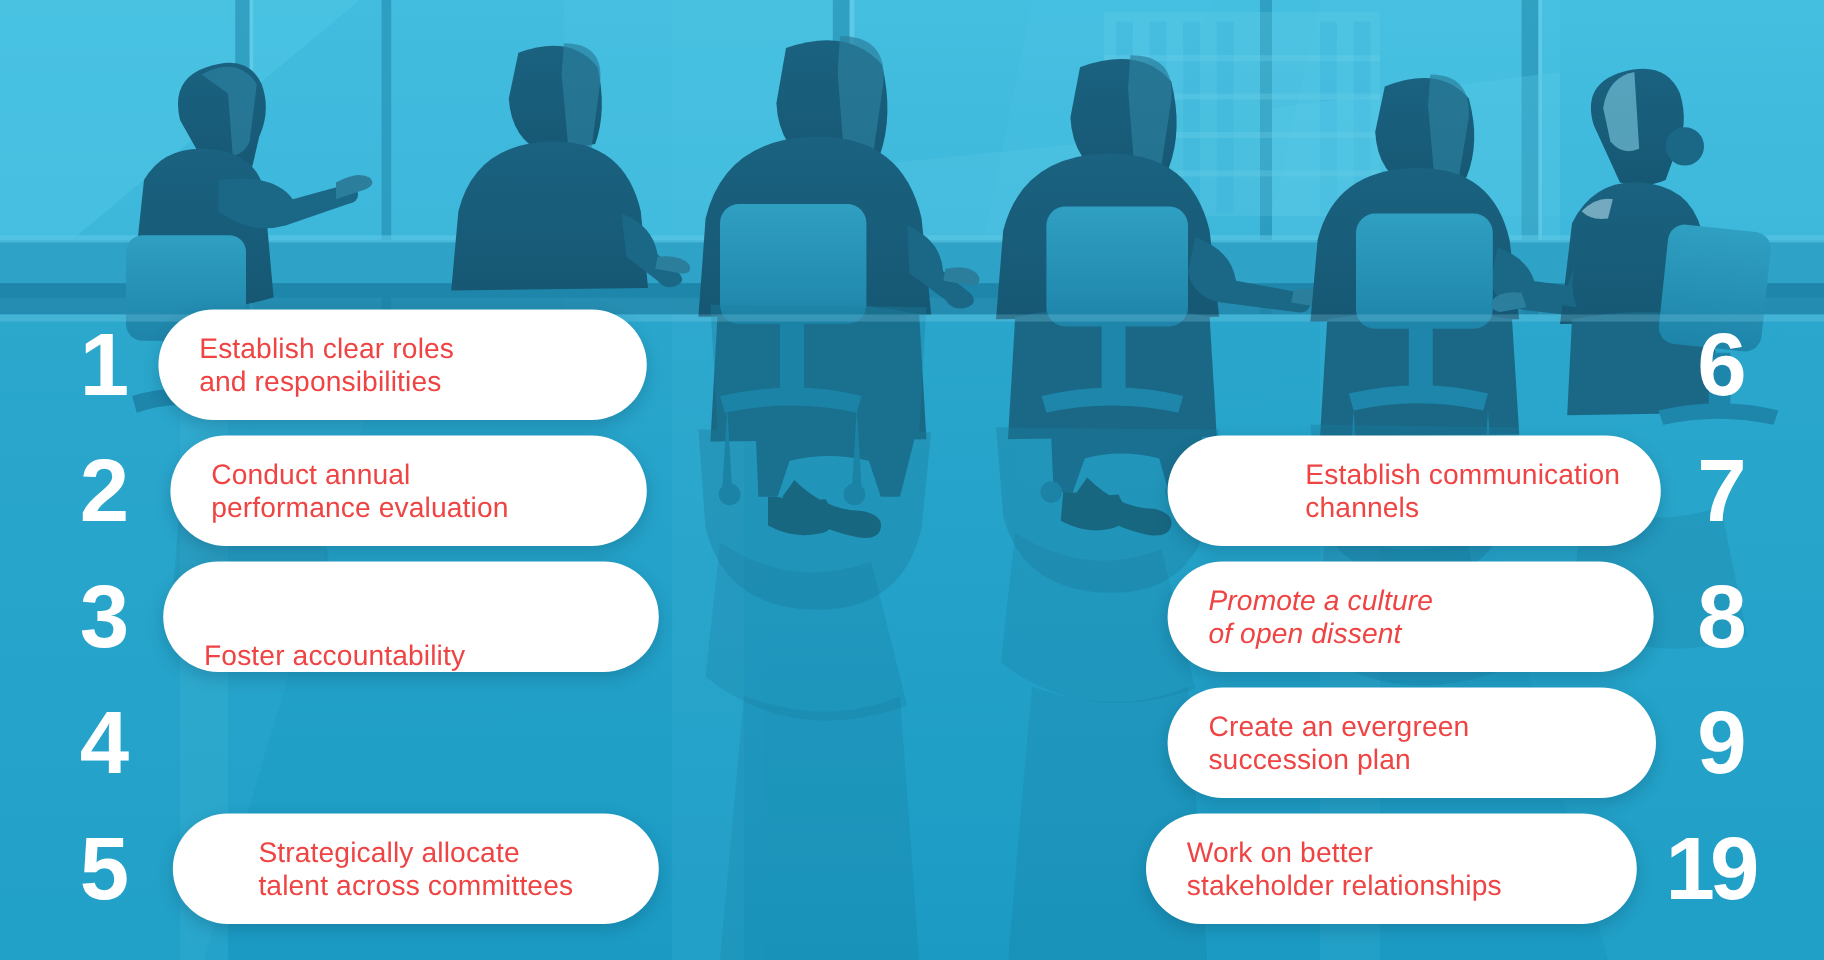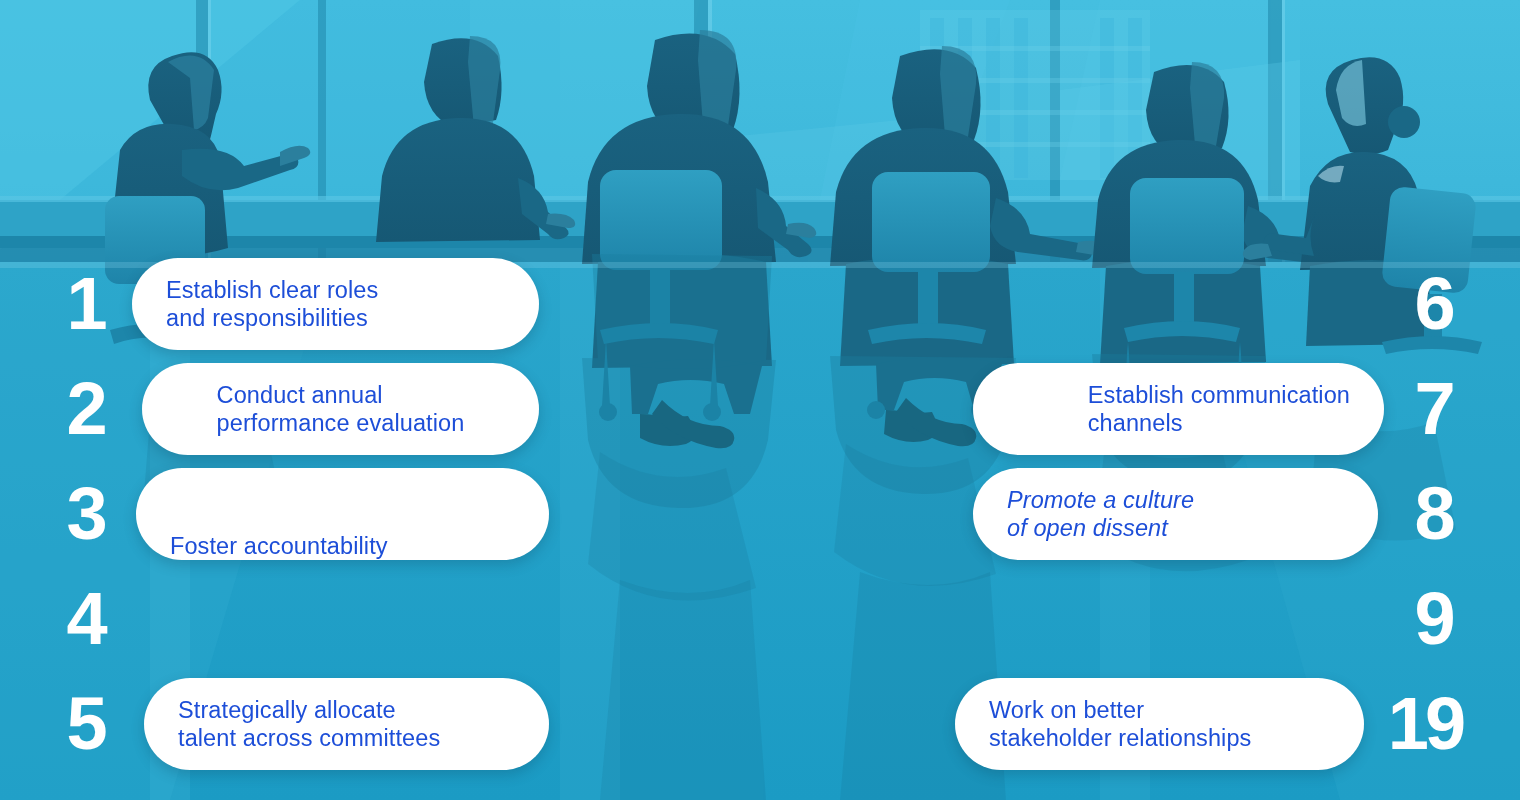--- a/index.html
+++ b/index.html
@@ -65,34 +65,34 @@
     background: #ffffff;
     border-radius: 46px;
     height: 92px;
     box-sizing: border-box;
     display: flex;
     align-items: center;
     padding: 0 34px;
     box-shadow: 0 5px 13px rgba(8, 50, 75, 0.22);
   }
   .card-text {
-    color: #1d4ed8;
+    color: #ef4444;
     font-size: 23.5px;
     line-height: 1.20;
     font-weight: 400;
     letter-spacing: 0.1px;
     white-space: pre-line;
   }
 
   
   .r1 .card { width: 407px; }
-  .r2 .card { width: 397px; margin-left: 10px; justify-content: center; }
+  .r2 .card { width: 397px; margin-left: 10px; }
   .r3 .card { width: 413px; margin-left: 4px; align-items: flex-end; }
   .r4 .card { width: 410px; margin-left: 7px; }
-  .r5 .card { width: 405px; margin-left: 12px; }
+  .r5 .card { width: 405px; margin-left: 12px; justify-content: center; }
 
   .r6 .card  { width: 407px; margin-right: 8px; }
   .r7 .card  { width: 411px; margin-right: 4px; justify-content: flex-end; }
   .r8 .card  { width: 405px; margin-right: 10px; font-style: italic; }
   .r9 .card  { width: 407px; margin-right: 8px; }
   .r10 .card { width: 409px; margin-right: 6px; }
 </style>
 </head>
 <body>
 
@@ -341,20 +341,24 @@
     <div class="row r8" style="top:468px;">
       <span class="num">8</span>
       <div class="card">
         <span class="card-text">Promote a culture
 of open dissent</span>
       </div>
     </div>
 
     <div class="row r9" style="top:573px;">
       <span class="num">9</span>
+      <div class="card">
+        <span class="card-text">Create an evergreen
+succession plan</span>
+      </div>
     </div>
 
     <div class="row r10" style="top:678px;">
       <span class="num wide">19</span>
       <div class="card">
         <span class="card-text">Work on better
 stakeholder relationships</span>
       </div>
     </div>
 

